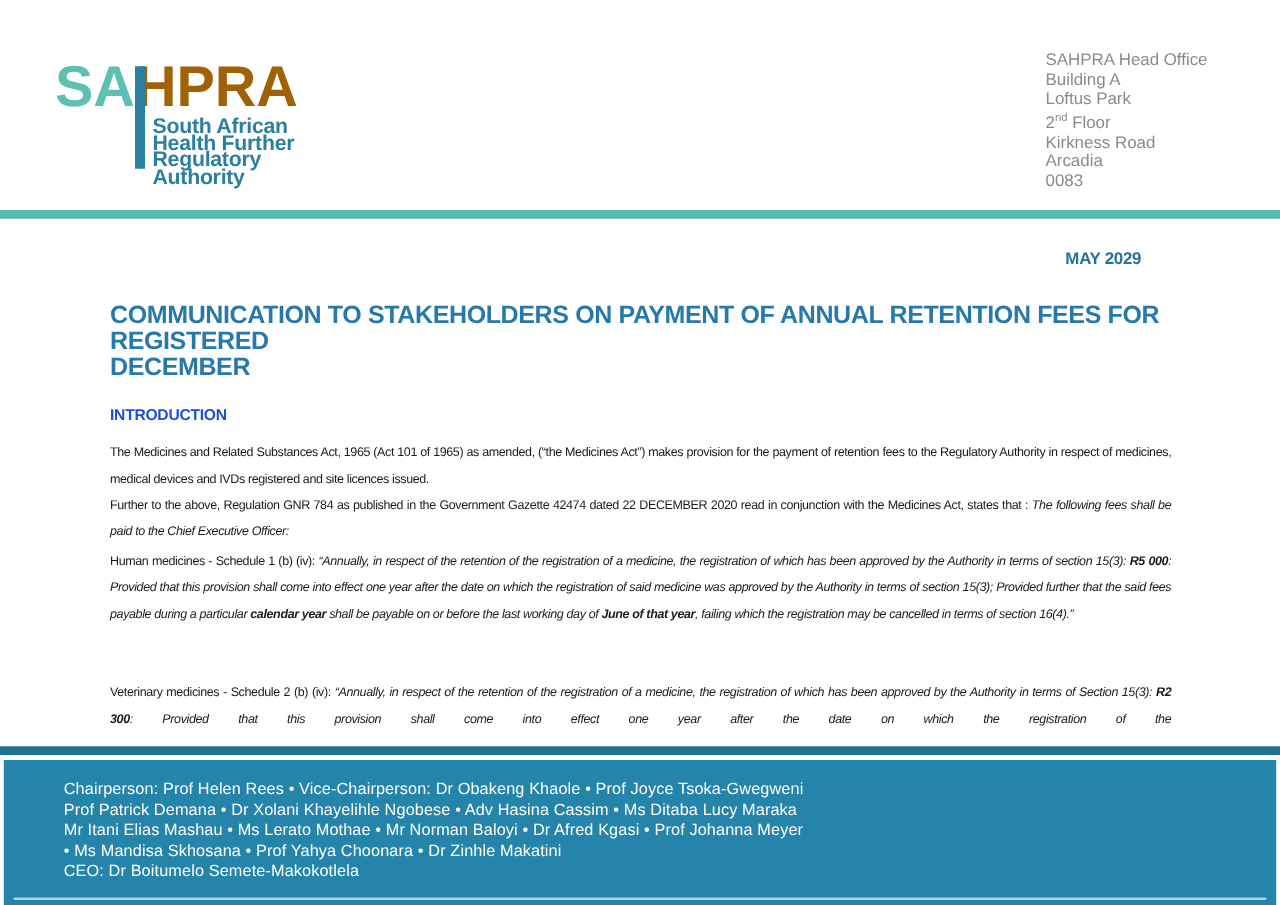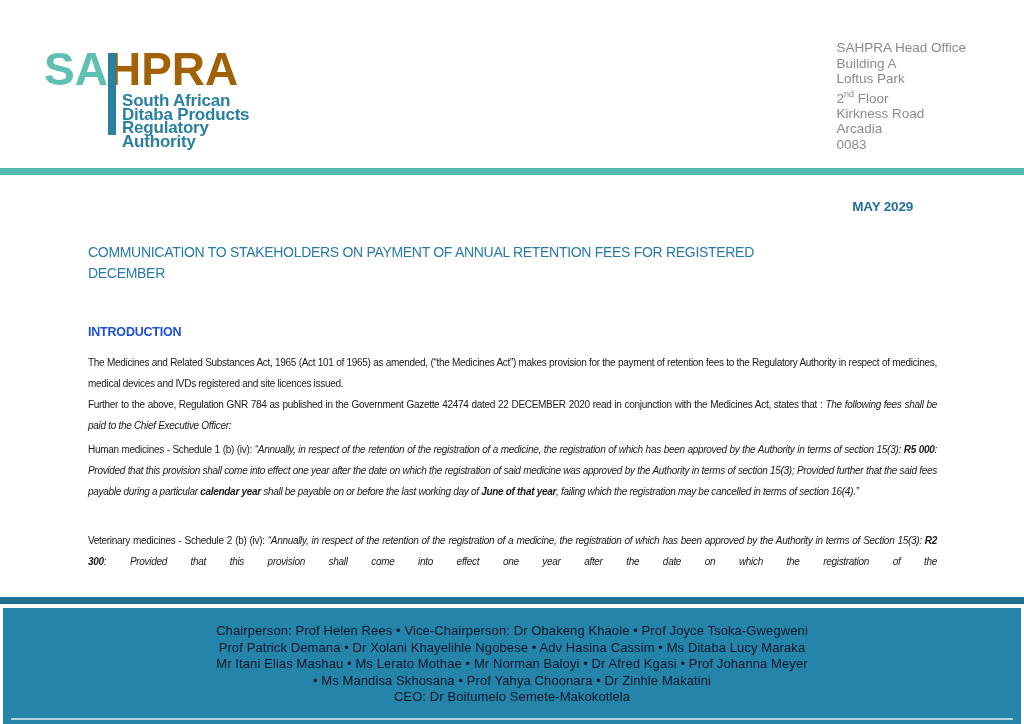--- a/index.html
+++ b/index.html
@@ -23,52 +23,52 @@
              color:#8a8a8a; font-size:13.5px; line-height:15.5px; font-weight:500; }
   .address sup { font-size:9px; vertical-align:super; }
 
   
   .rule-teal { position:absolute; left:0; top:168px; width:100%; height:7px; background:#55bbae; }
   .doc-date { position:absolute; top:199px; right:111px; font-size:13.5px; font-weight:bold;
               color:#26709e; letter-spacing:-0.2px; }
 
   
   .doc-title { position:absolute; left:88px; top:242px; width:860px;
-               color:#2779ab; font-size:14px; font-weight:normal; line-height:21px; letter-spacing:-0.3px; }
+               color:#2779ab; font-size:20px; font-weight:bold; line-height:21px; letter-spacing:-0.3px; }
   .intro-heading { position:absolute; left:88px; top:325px; color:#1d4ed8;
                    font-size:12.5px; font-weight:bold; letter-spacing:-0.2px; }
   .para { position:absolute; left:88px; width:849px; color:#1a1a1a;
           font-size:10px; line-height:21px; letter-spacing:-0.3px; text-align:justify; }
   .para-intro { top:352px; }
   .para-human { top:439px; }
-  .para-vet   { top:530px; text-align-last:justify; }
+  .para-vet   { top:544px; text-align-last:justify; }
   .seg-italic { font-style:italic; }
   .seg-bold-italic { font-style:italic; font-weight:bold; }
 
   
   .footer-strip { position:absolute; left:0; top:597px; width:100%; height:7px; background:#20708f; }
   .footer-block { position:absolute; left:3px; right:3px; top:608px; bottom:0; background:#2484a9; }
-  .footer-text { padding-top:15px; text-align:center; color:#0f172a;
-                 font-size:13px; line-height:16.5px; letter-spacing:0.1px; }
+  .footer-text { padding-top:15px; text-align:left; color:#ffffff;
+                 font-size:13px; line-height:16.5px; letter-spacing:0.1px;padding-left:48px; }
   .footer-bottom-line { position:absolute; left:8px; right:8px; bottom:4px; height:2px;
                         background:#b9d3de; }
 </style>
 </head>
 <body>
 
 <div class="page">
 
   <div class="logo">
     <div class="logo-word">
       <span class="logo-sa">SA</span><span class="logo-hpra">HPRA</span>
     </div>
     <div class="logo-stem"></div>
     <div class="logo-tagline">
       <div>South African</div>
-      <div>Ditaba Products</div>
+      <div>Health Further</div>
       <div>Regulatory Authority</div>
     </div>
   </div>
 
   <div class="address">
     <div>SAHPRA Head Office</div>
     <div>Building A</div>
     <div>Loftus Park</div>
     <div><span>2</span><sup>nd</sup><span> Floor</span></div>
     <div>Kirkness Road</div>

